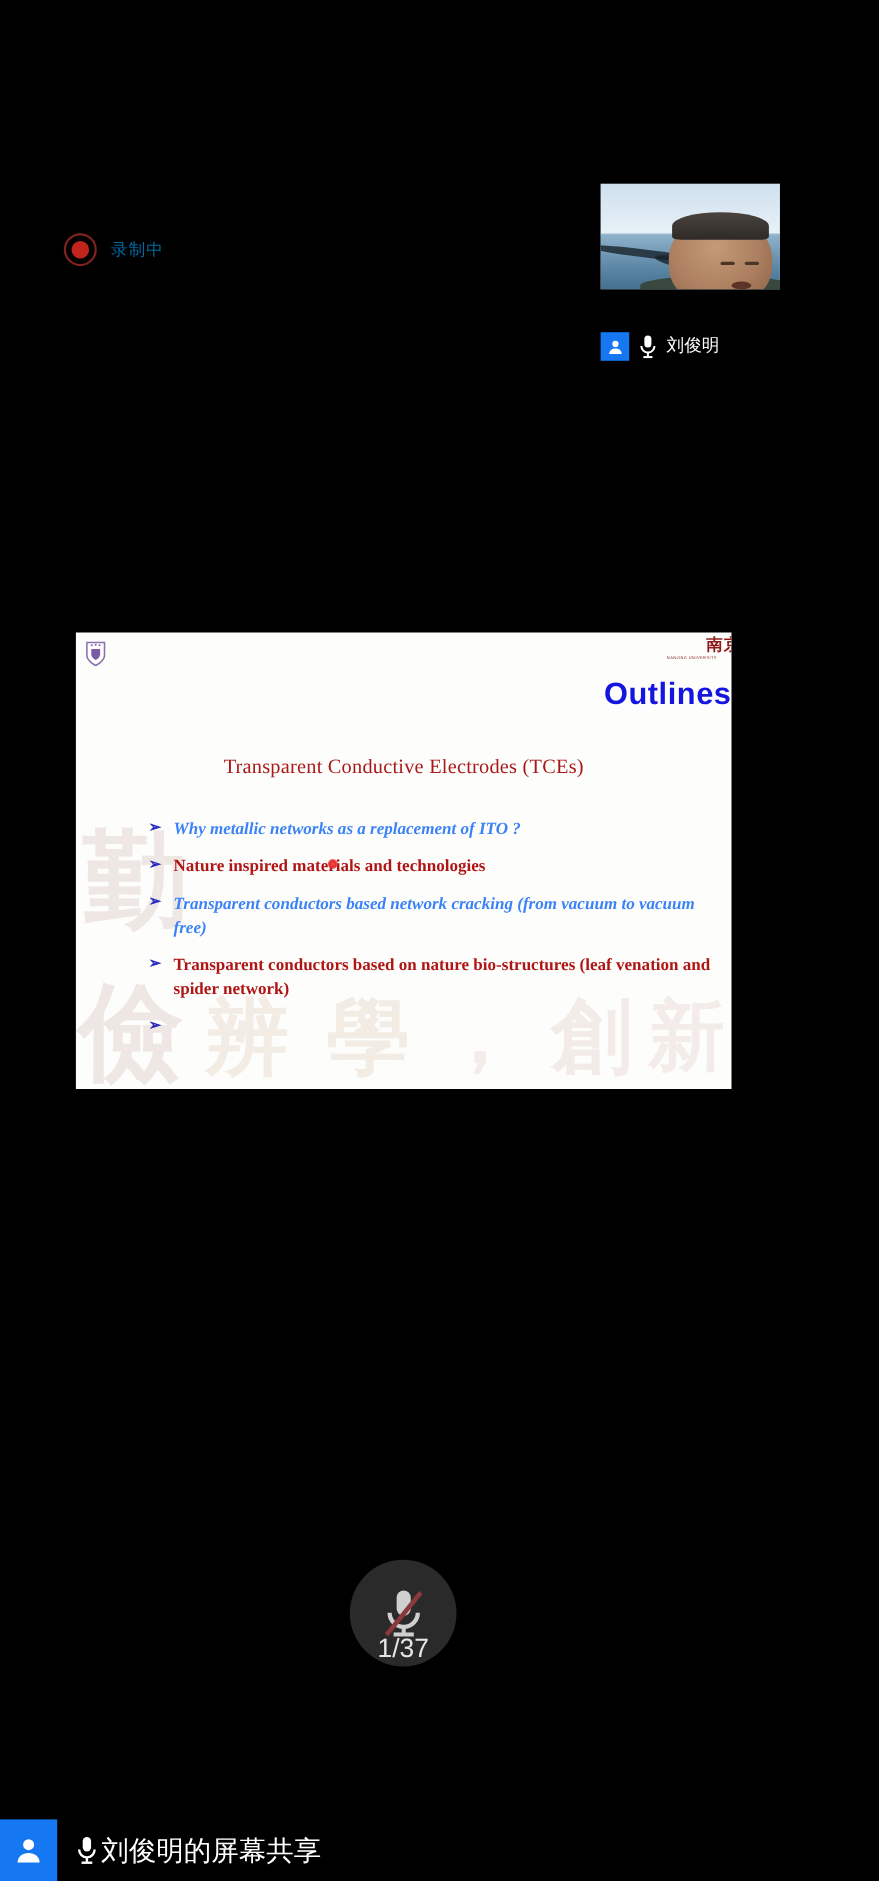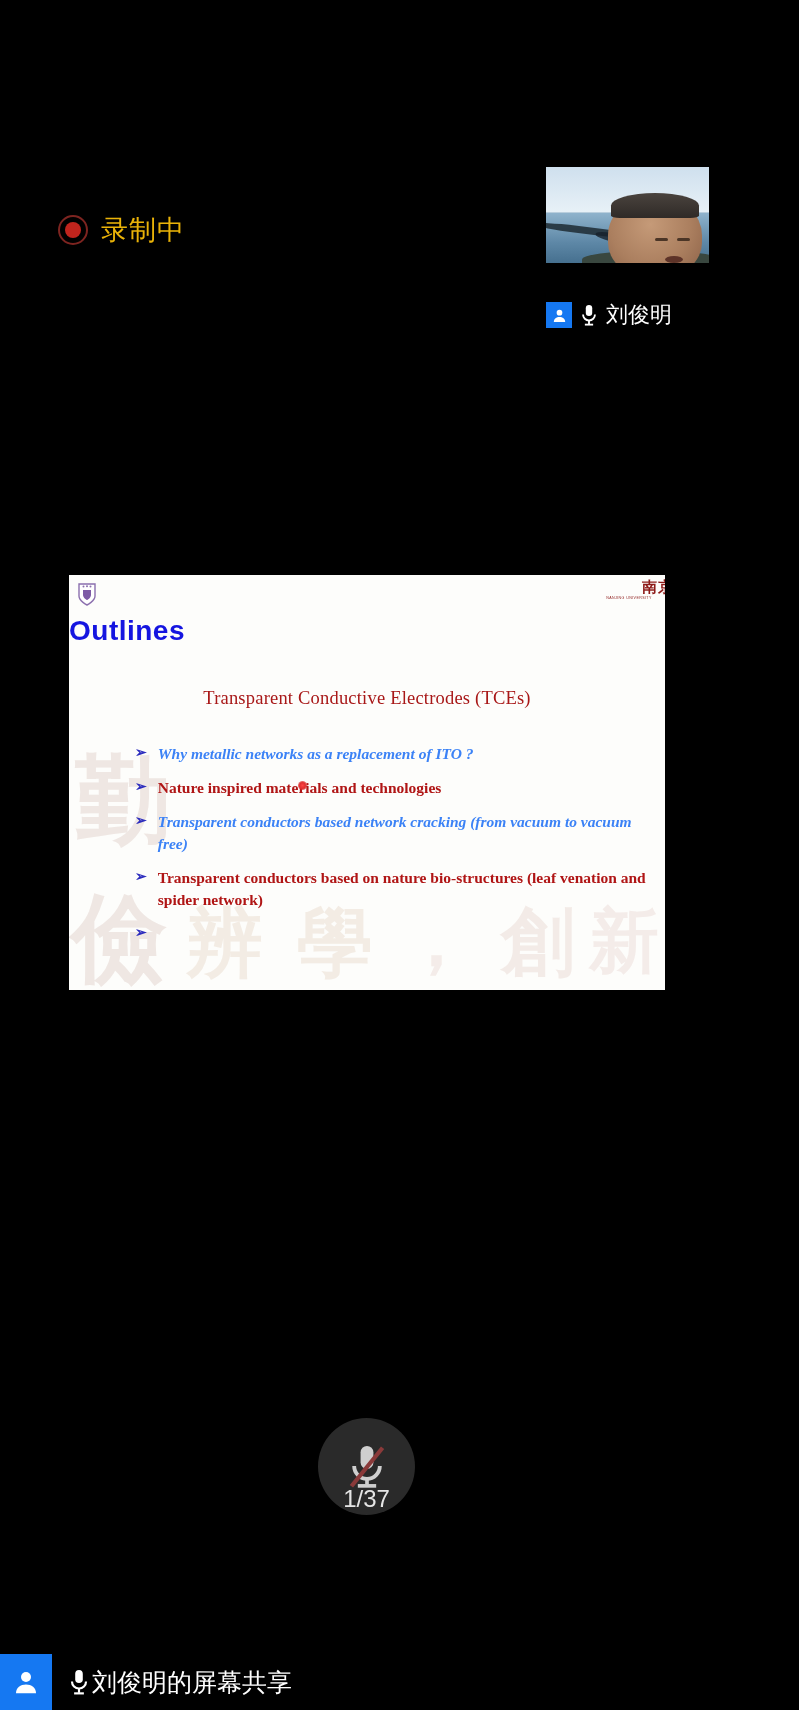--- a/index.html
+++ b/index.html
@@ -15,21 +15,21 @@
   #recording-indicator{
     position:absolute; left:58px; top:212px;
     display:flex; align-items:center; gap:13px;
   }
   .rec-dot-outer{
     width:30px; height:30px; border-radius:50%;
     border:2px solid #7d2420;
     display:flex; align-items:center; justify-content:center;
   }
   .rec-dot-inner{ width:16px; height:16px; border-radius:50%; background:#c0241d; }
-  #recording-label{ font-size:27px; color:#eab308; letter-spacing:1px; }
+  #recording-label{ font-size:15px; color:#0369a1; letter-spacing:1px; }
 
   
   #video-tile{
     position:absolute; left:546px; top:167px;
     width:163px; height:96px;
     overflow:hidden; background:#9fb9cd;
   }
   .vid-sky{
     position:absolute; left:0; top:0; width:100%; height:48%;
     background:linear-gradient(#cfe0ee,#e8f1f7);
@@ -83,21 +83,21 @@
     position:absolute; left:546px; top:302px;
     display:flex; align-items:center; gap:6px;
   }
   .person-badge{
     width:26px; height:26px; background:#1578f2;
     display:flex; align-items:center; justify-content:center;
   }
   .person-badge svg{ width:17px; height:17px; fill:#fff; }
   .mic-glyph{ width:22px; height:26px; }
   .mic-glyph svg{ width:22px; height:26px; fill:#fff; }
-  #participant-name{ font-size:22px; color:#fff; line-height:1; }
+  #participant-name{ font-size:16px; color:#fff; line-height:1; }
 
   
   #slide{
     position:absolute; left:69px; top:575px;
     width:596px; height:415px;
     background:#fdfdfb;
     overflow:hidden;
   }
   
   .watermark{
@@ -127,21 +127,21 @@
     font-size:15px; font-weight:bold; color:#8d1a18;
     letter-spacing:1px; white-space:nowrap;margin-left:44px;
   }
   #nju-en{
     font-size:3.6px; color:#8d1a18; letter-spacing:.4px;
     margin-top:2px; white-space:nowrap;
   }
 
   #slide-title{
     position:absolute; top:40px; left:0; width:100%;
-    text-align:left;
+    text-align:right;
     font-family:"Liberation Sans", sans-serif;
     font-size:28px; font-weight:bold; color:#1515e0;
     letter-spacing:.5px;
   }
   #slide-subtitle{
     position:absolute; top:113px; left:0; width:100%;
     text-align:center;
     font-family:"Liberation Serif", serif;
     font-size:18.5px; font-weight:normal; color:#a81818;
     letter-spacing:.2px;

